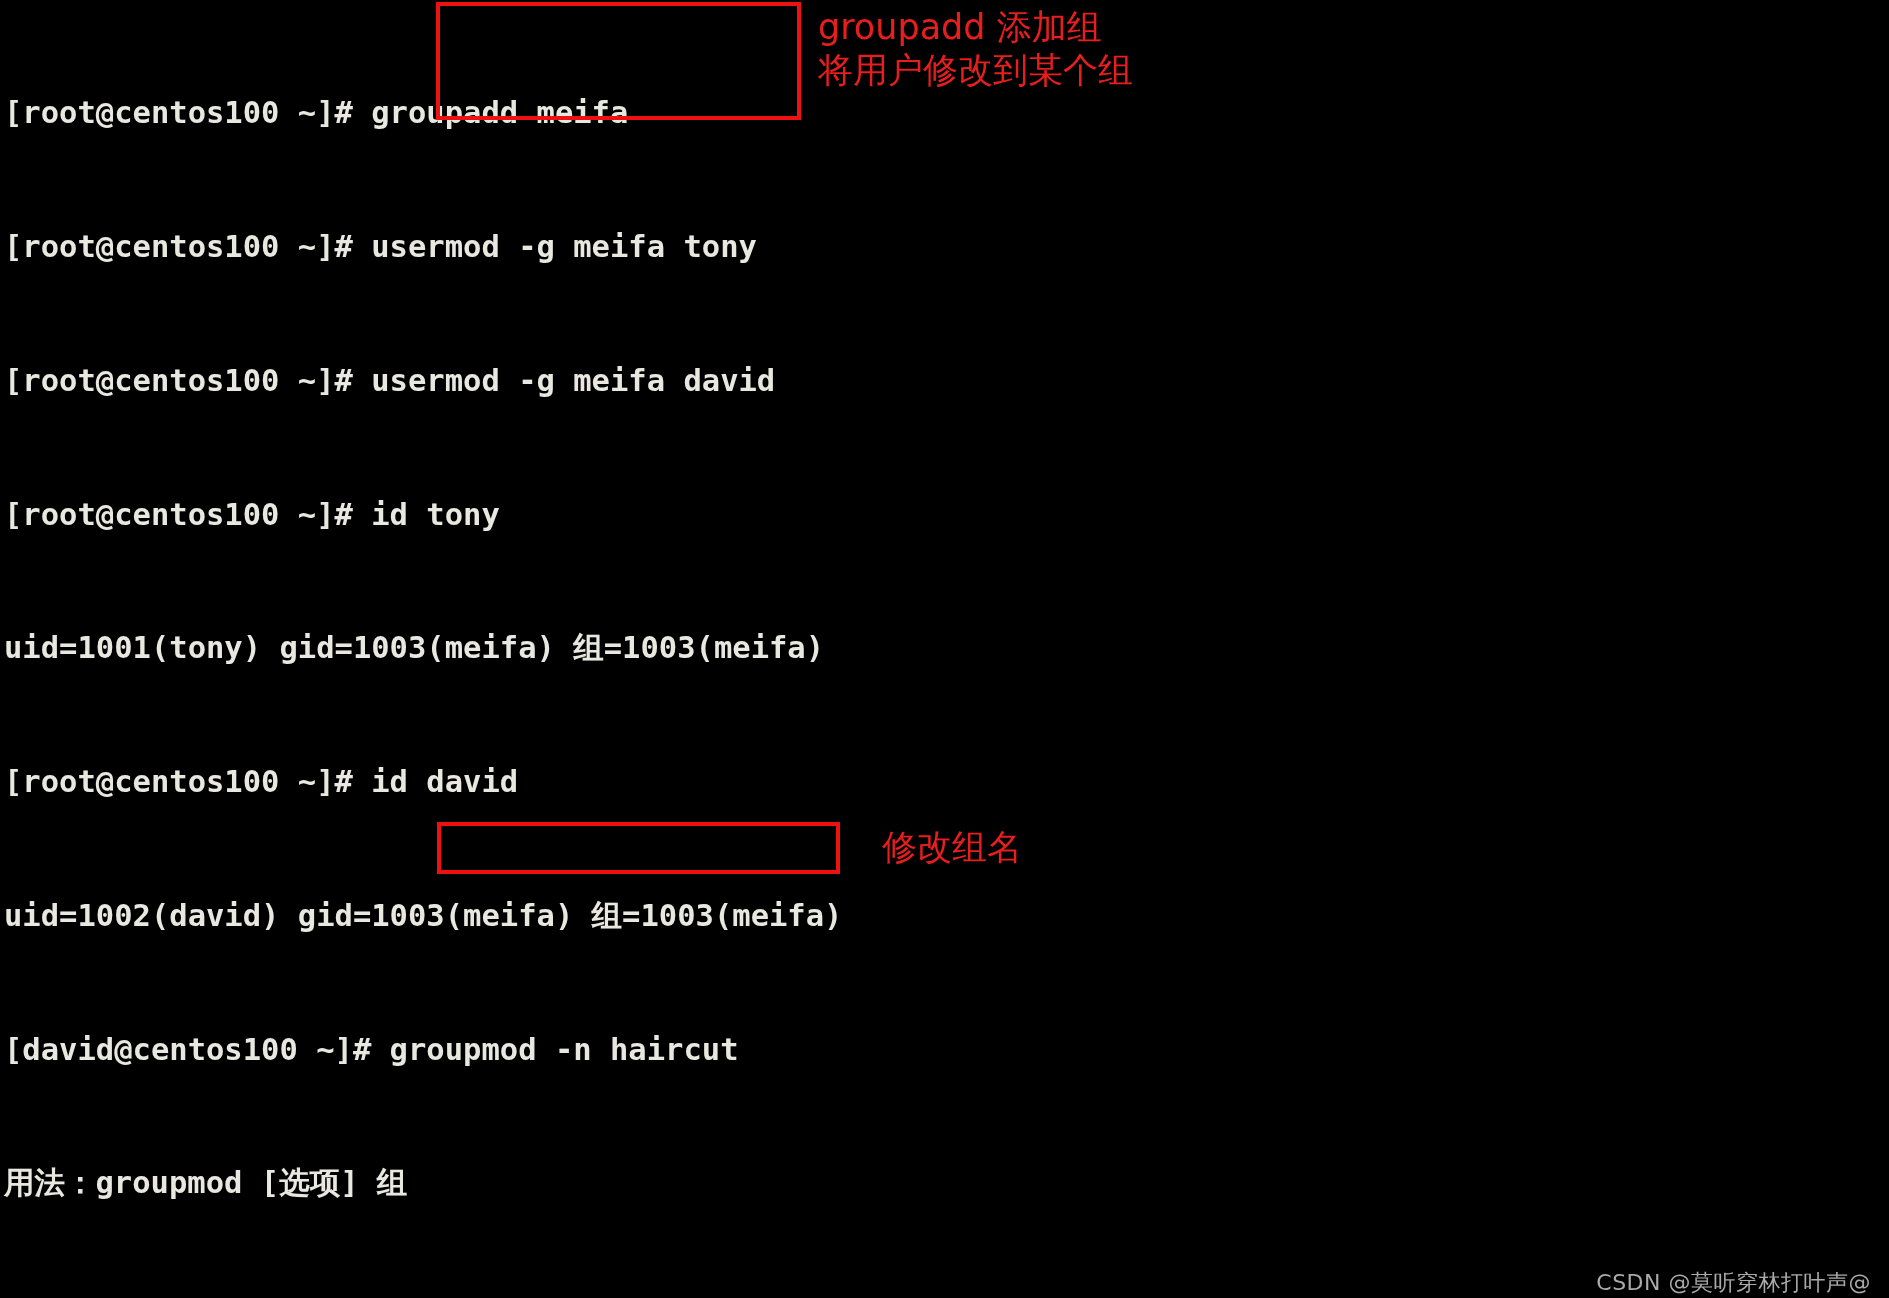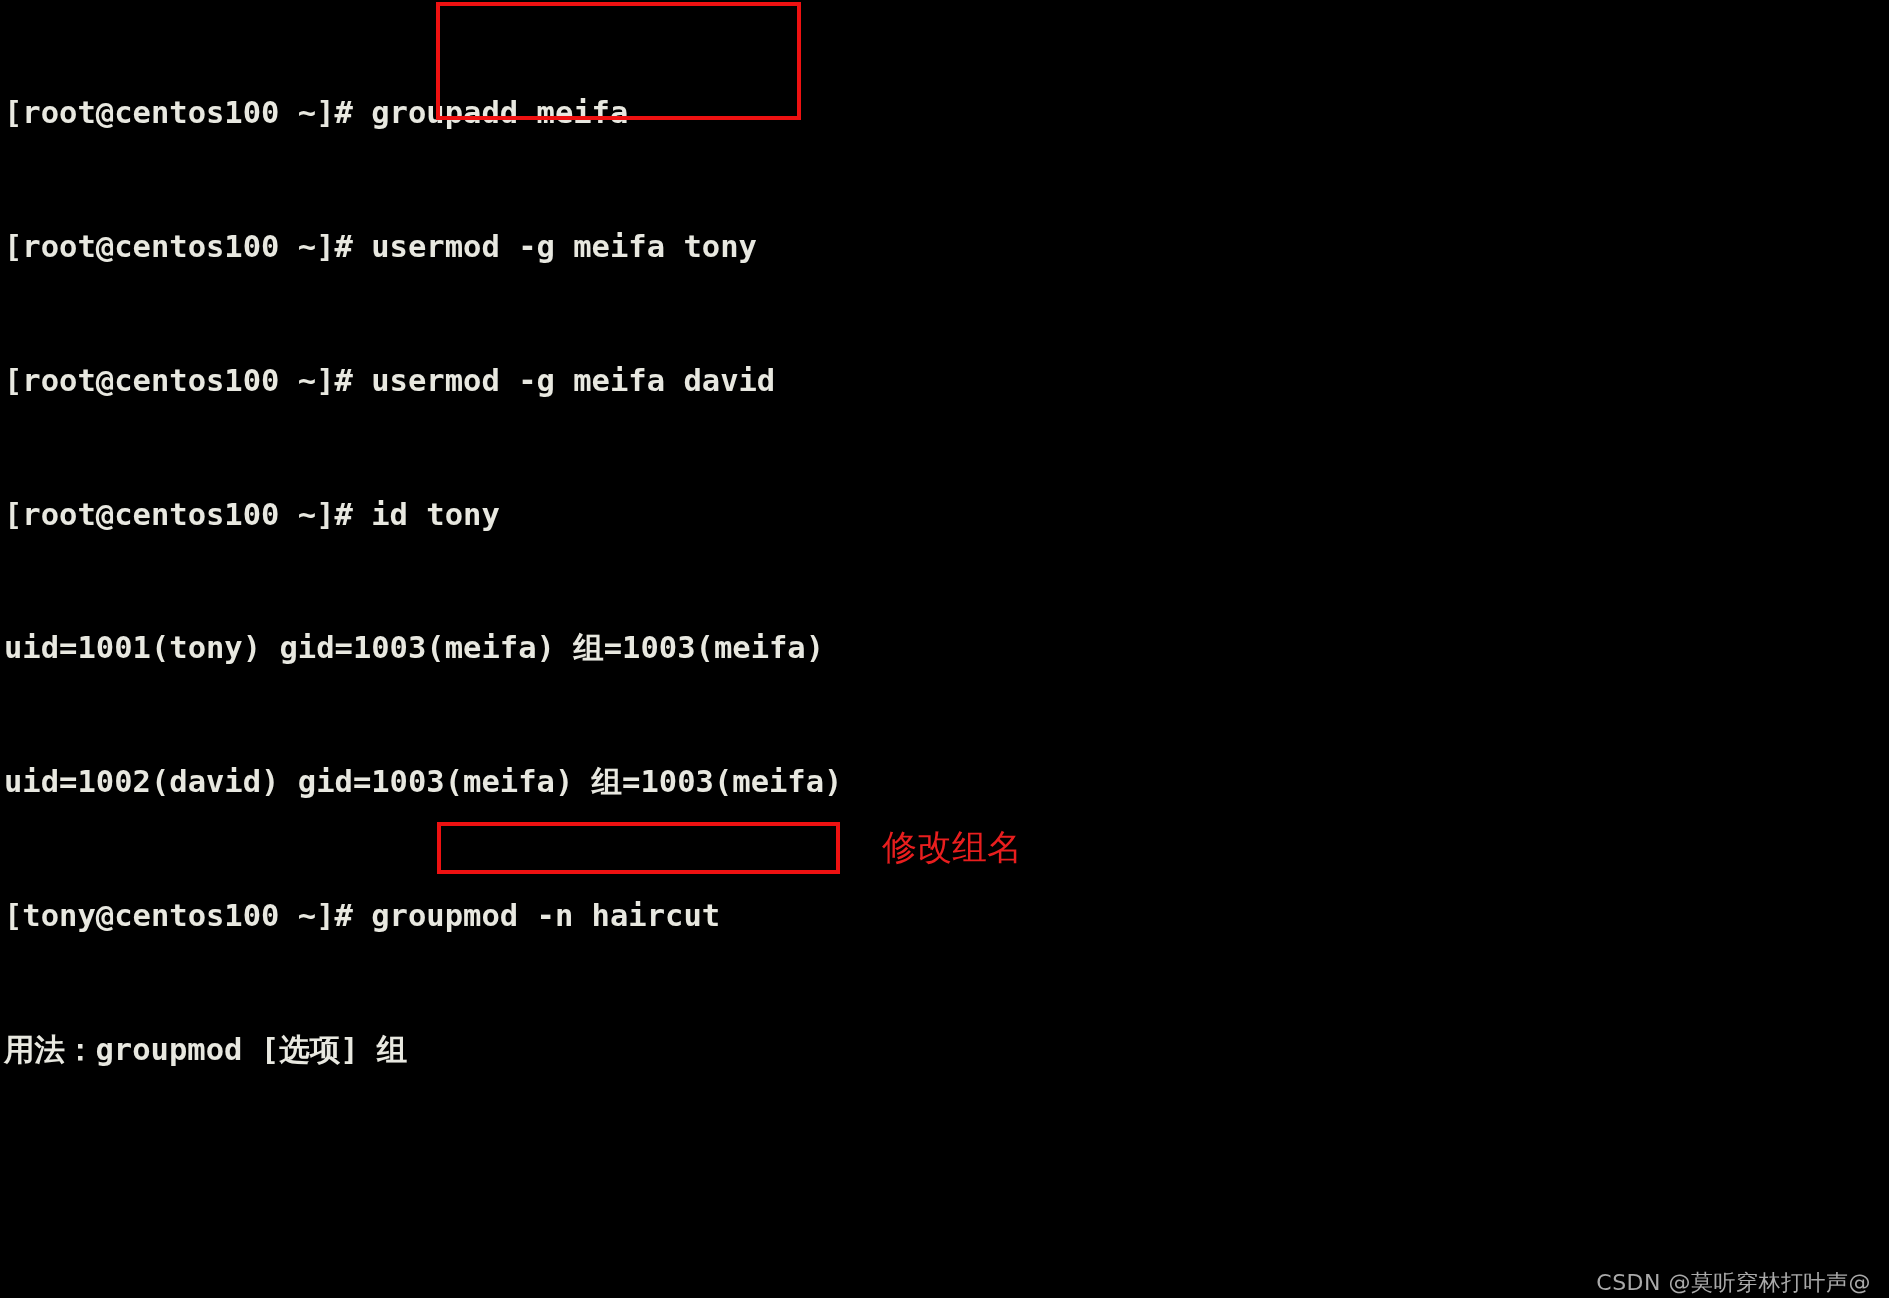--- a/index.html
+++ b/index.html
@@ -97,22 +97,23 @@
 <body>
 
 <div id="screen">
 
   <div id="terminal">
     <div class="line">[root@centos100 ~]# groupadd meifa</div>
     <div class="line">[root@centos100 ~]# usermod -g meifa tony</div>
     <div class="line">[root@centos100 ~]# usermod -g meifa david</div>
     <div class="line">[root@centos100 ~]# id tony</div>
     <div class="line">uid=1001(tony) gid=1003(meifa) 组=1003(meifa)</div>
+    <div class="line">[root@centos100 ~]# id david</div>
     <div class="line">uid=1002(david) gid=1003(meifa) 组=1003(meifa)</div>
-    <div class="line">[tony@centos100 ~]# groupmod -n haircut</div>
+    <div class="line">[david@centos100 ~]# groupmod -n haircut</div>
     <div class="line">用法：groupmod [选项] 组</div>
     <div class="line blank"></div>
     
     
     
     
     
     
     
     
@@ -125,17 +126,19 @@
     
     
     
     
     
   </div>
 
   <div class="redbox" id="redbox-top"></div>
   <div class="redbox" id="redbox-bottom"></div>
 
+  <div class="annotation" id="annot-top">groupadd 添加组
+将用户修改到某个组</div>
   <div class="annotation" id="annot-bottom">修改组名</div>
 
   <div id="watermark">CSDN @莫听穿林打叶声@</div>
 
 </div>
 
 </body></html>

